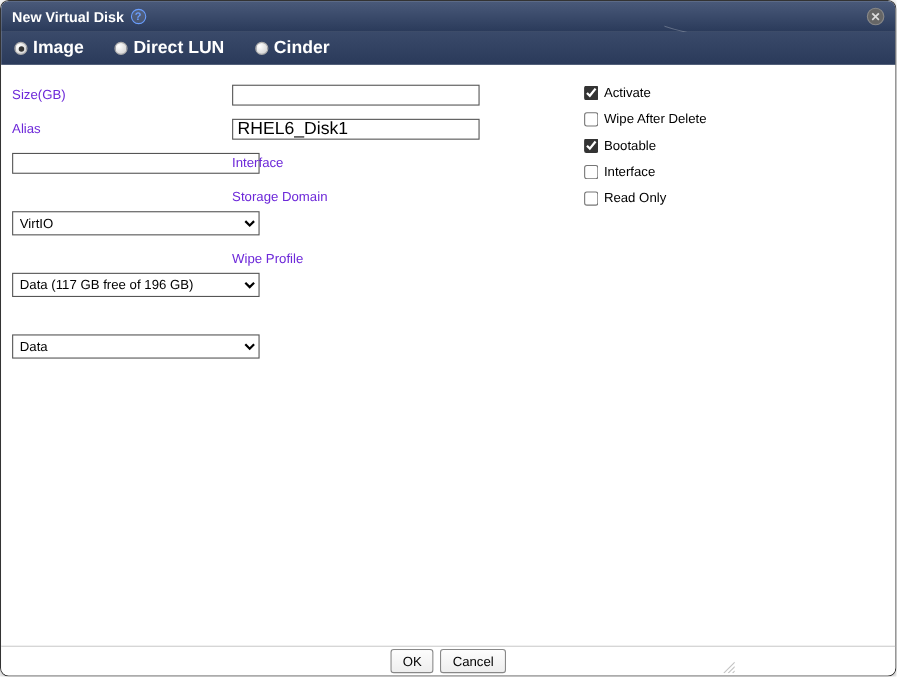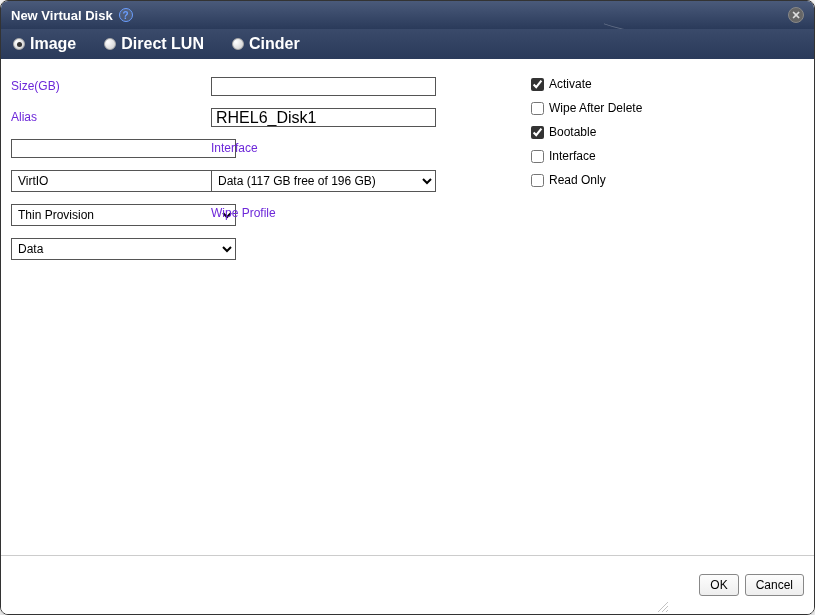--- a/index.html
+++ b/index.html
@@ -163,20 +163,21 @@
       background: #fff;
     }
 
     .left-col select {
       height: 22px;
       border: 1px solid #555;
       padding: 1px 2px;
       font-size: 12px;
       width: 225px;
       background: #fff;
+      margin-top: 22px;
     }
 
     .right-col {
       margin-left: 90px;
       align-content: start;
       display: flex;
       flex-direction: column;
       gap: 10px;
       padding-top: 0px;
     }
@@ -188,23 +189,23 @@
       font-size: 12px;
     }
     .checkbox-row input[type="checkbox"] {
       width: 13px;
       height: 13px;
       accent-color: #333;
     }
 
     .footer {
       border-top: 1px solid #ccc;
-      padding: 18px 10px;
-      display: flex;
-      justify-content: flex-end;
+      padding: 2px 10px;
+      display: flex;
+      justify-content: center;
       gap: 6px;
       background: #fff;
     }
     .footer button {
       padding: 3px 10px;
       font-size: 12px;
       border: 1px solid #888;
       background: linear-gradient(to bottom, #fdfdfd, #eee);
       border-radius: 3px;
       cursor: pointer;
@@ -265,27 +266,25 @@
         <label>Alias</label>
         <input type="text" value="RHEL6_Disk1" style="">
 
         <input type="text" value="" style="">
 
         <label>Interface</label>
         <select>
           <option>VirtIO</option>
         </select>
 
+        <label>Storage Domain</label>
         <select>
           <option>Data (117 GB free of 196 GB)</option>
         </select>
 
-        <select>
-          <option>Thin Provision</option>
-        </select>
 
         <label>Wipe Profile</label>
         <select>
           <option>Data</option>
         </select>
 
       </div>
 
       <div class="right-col">
 

